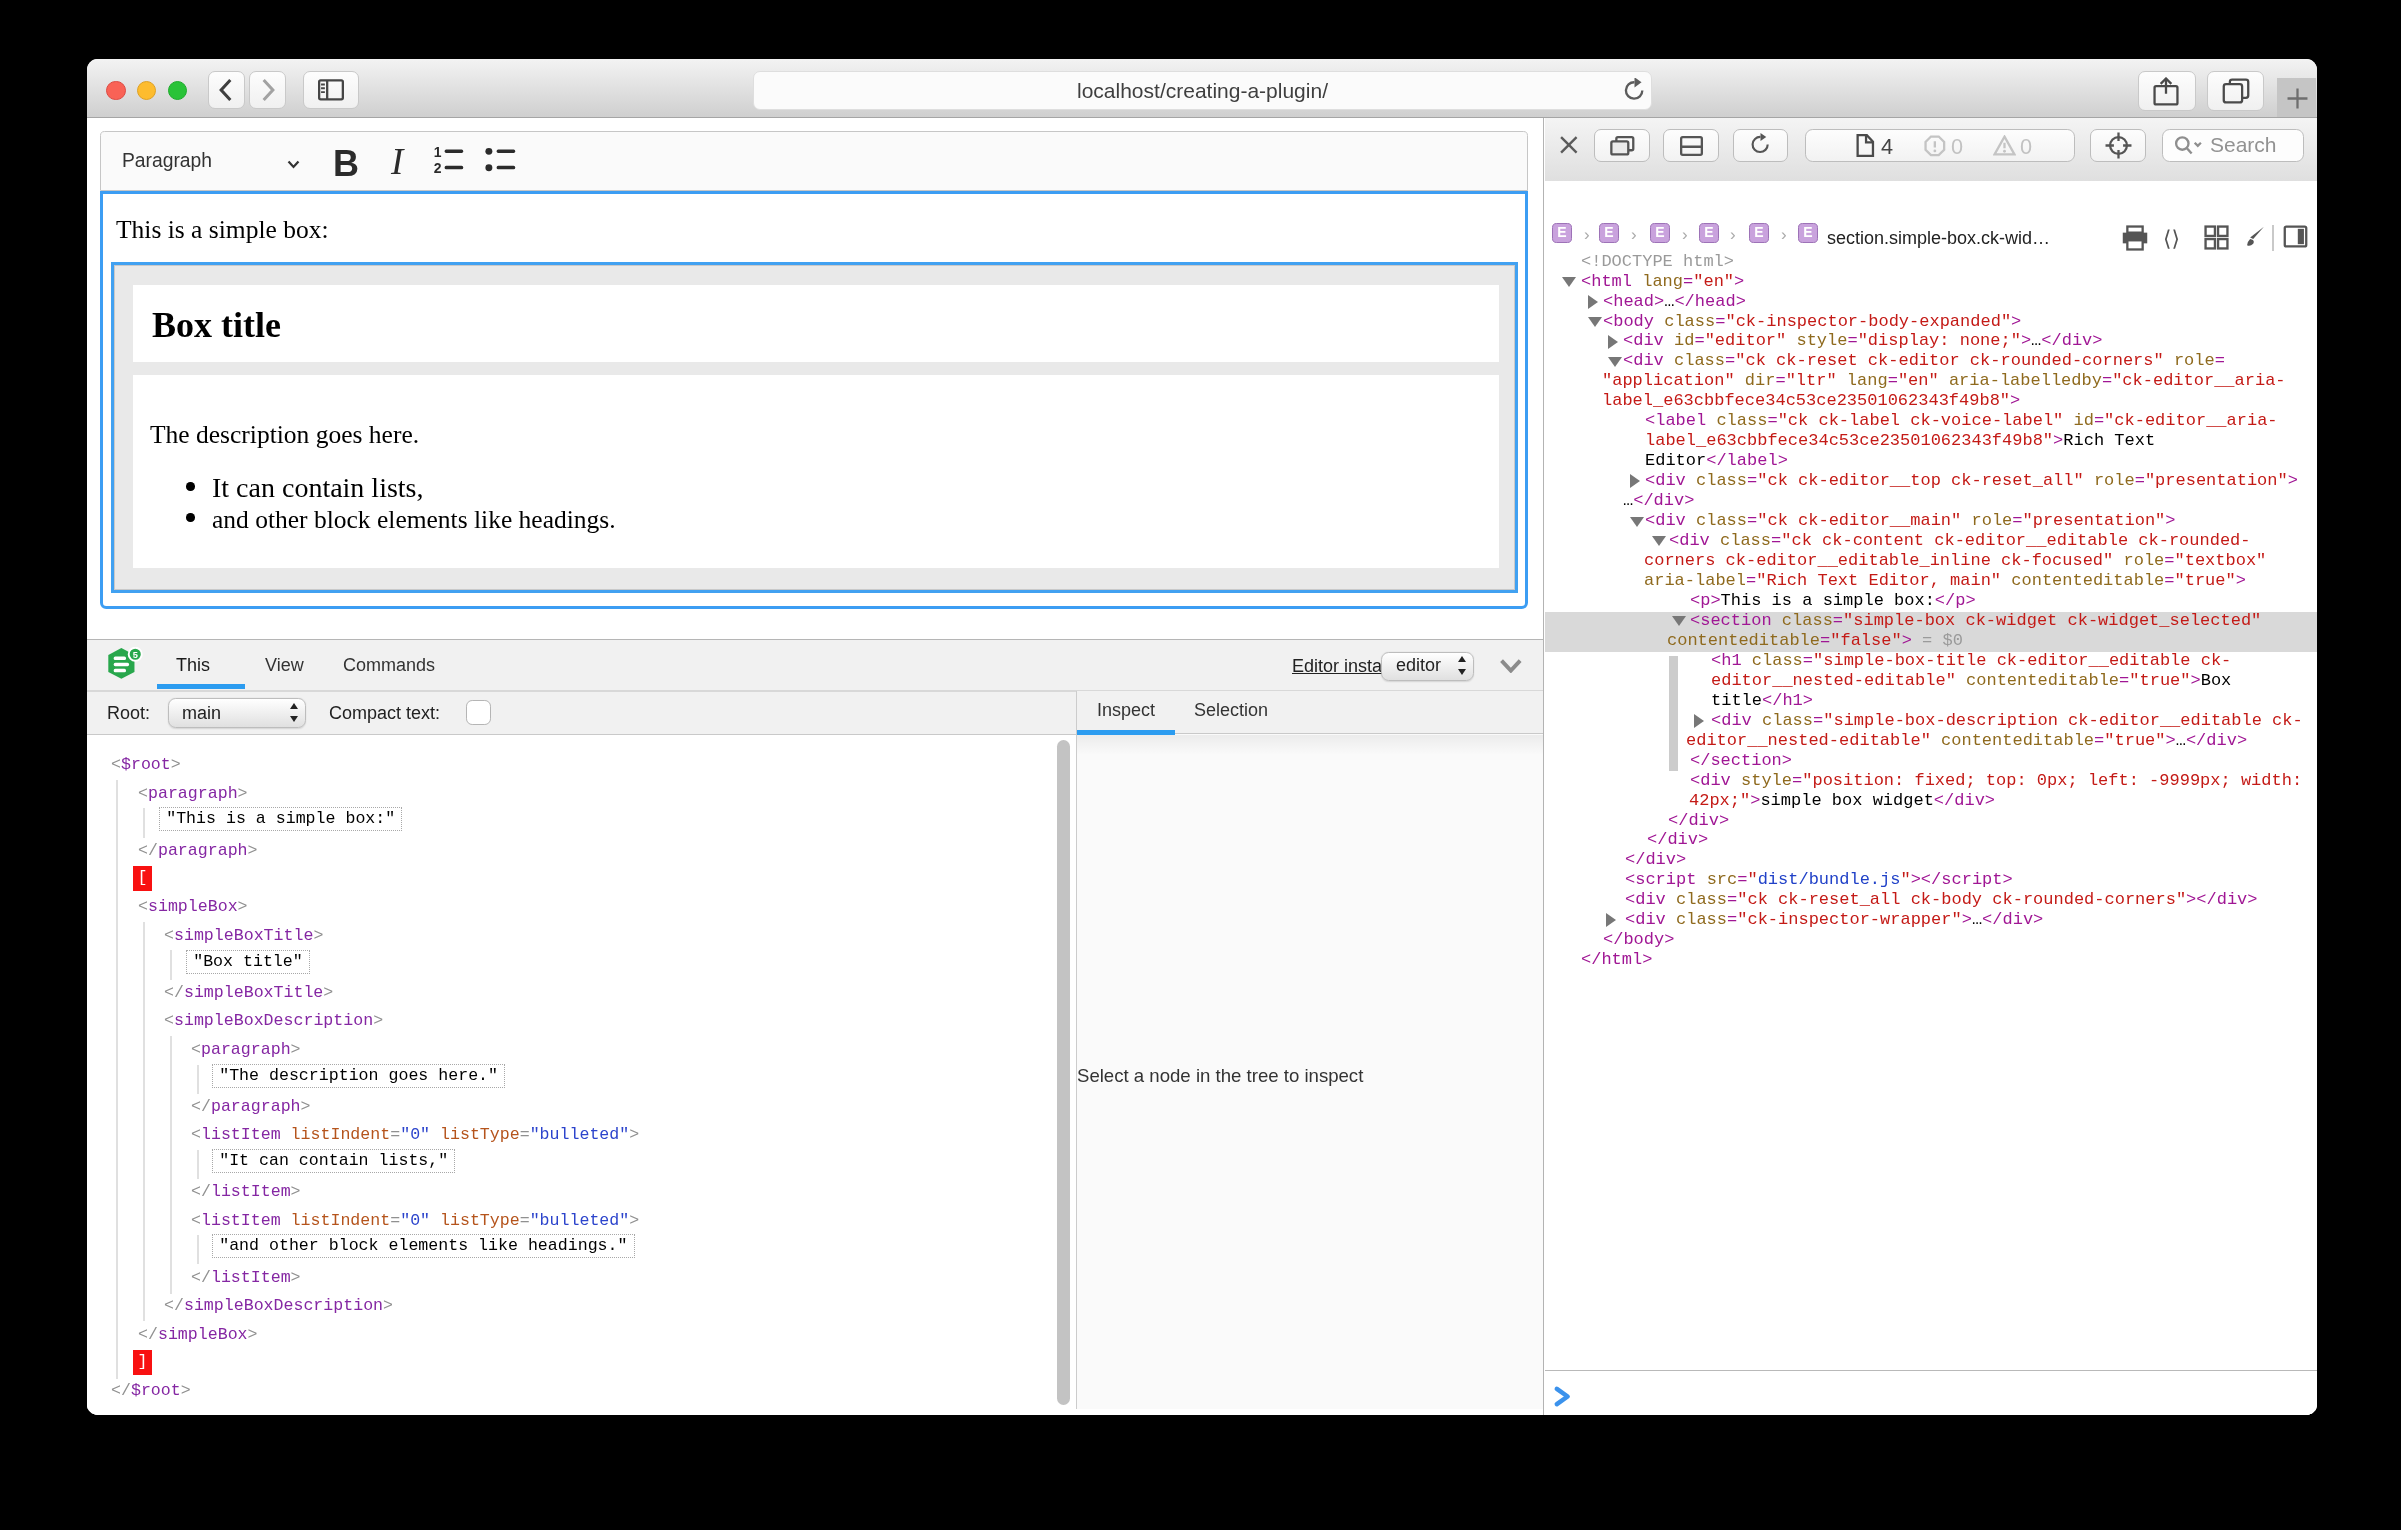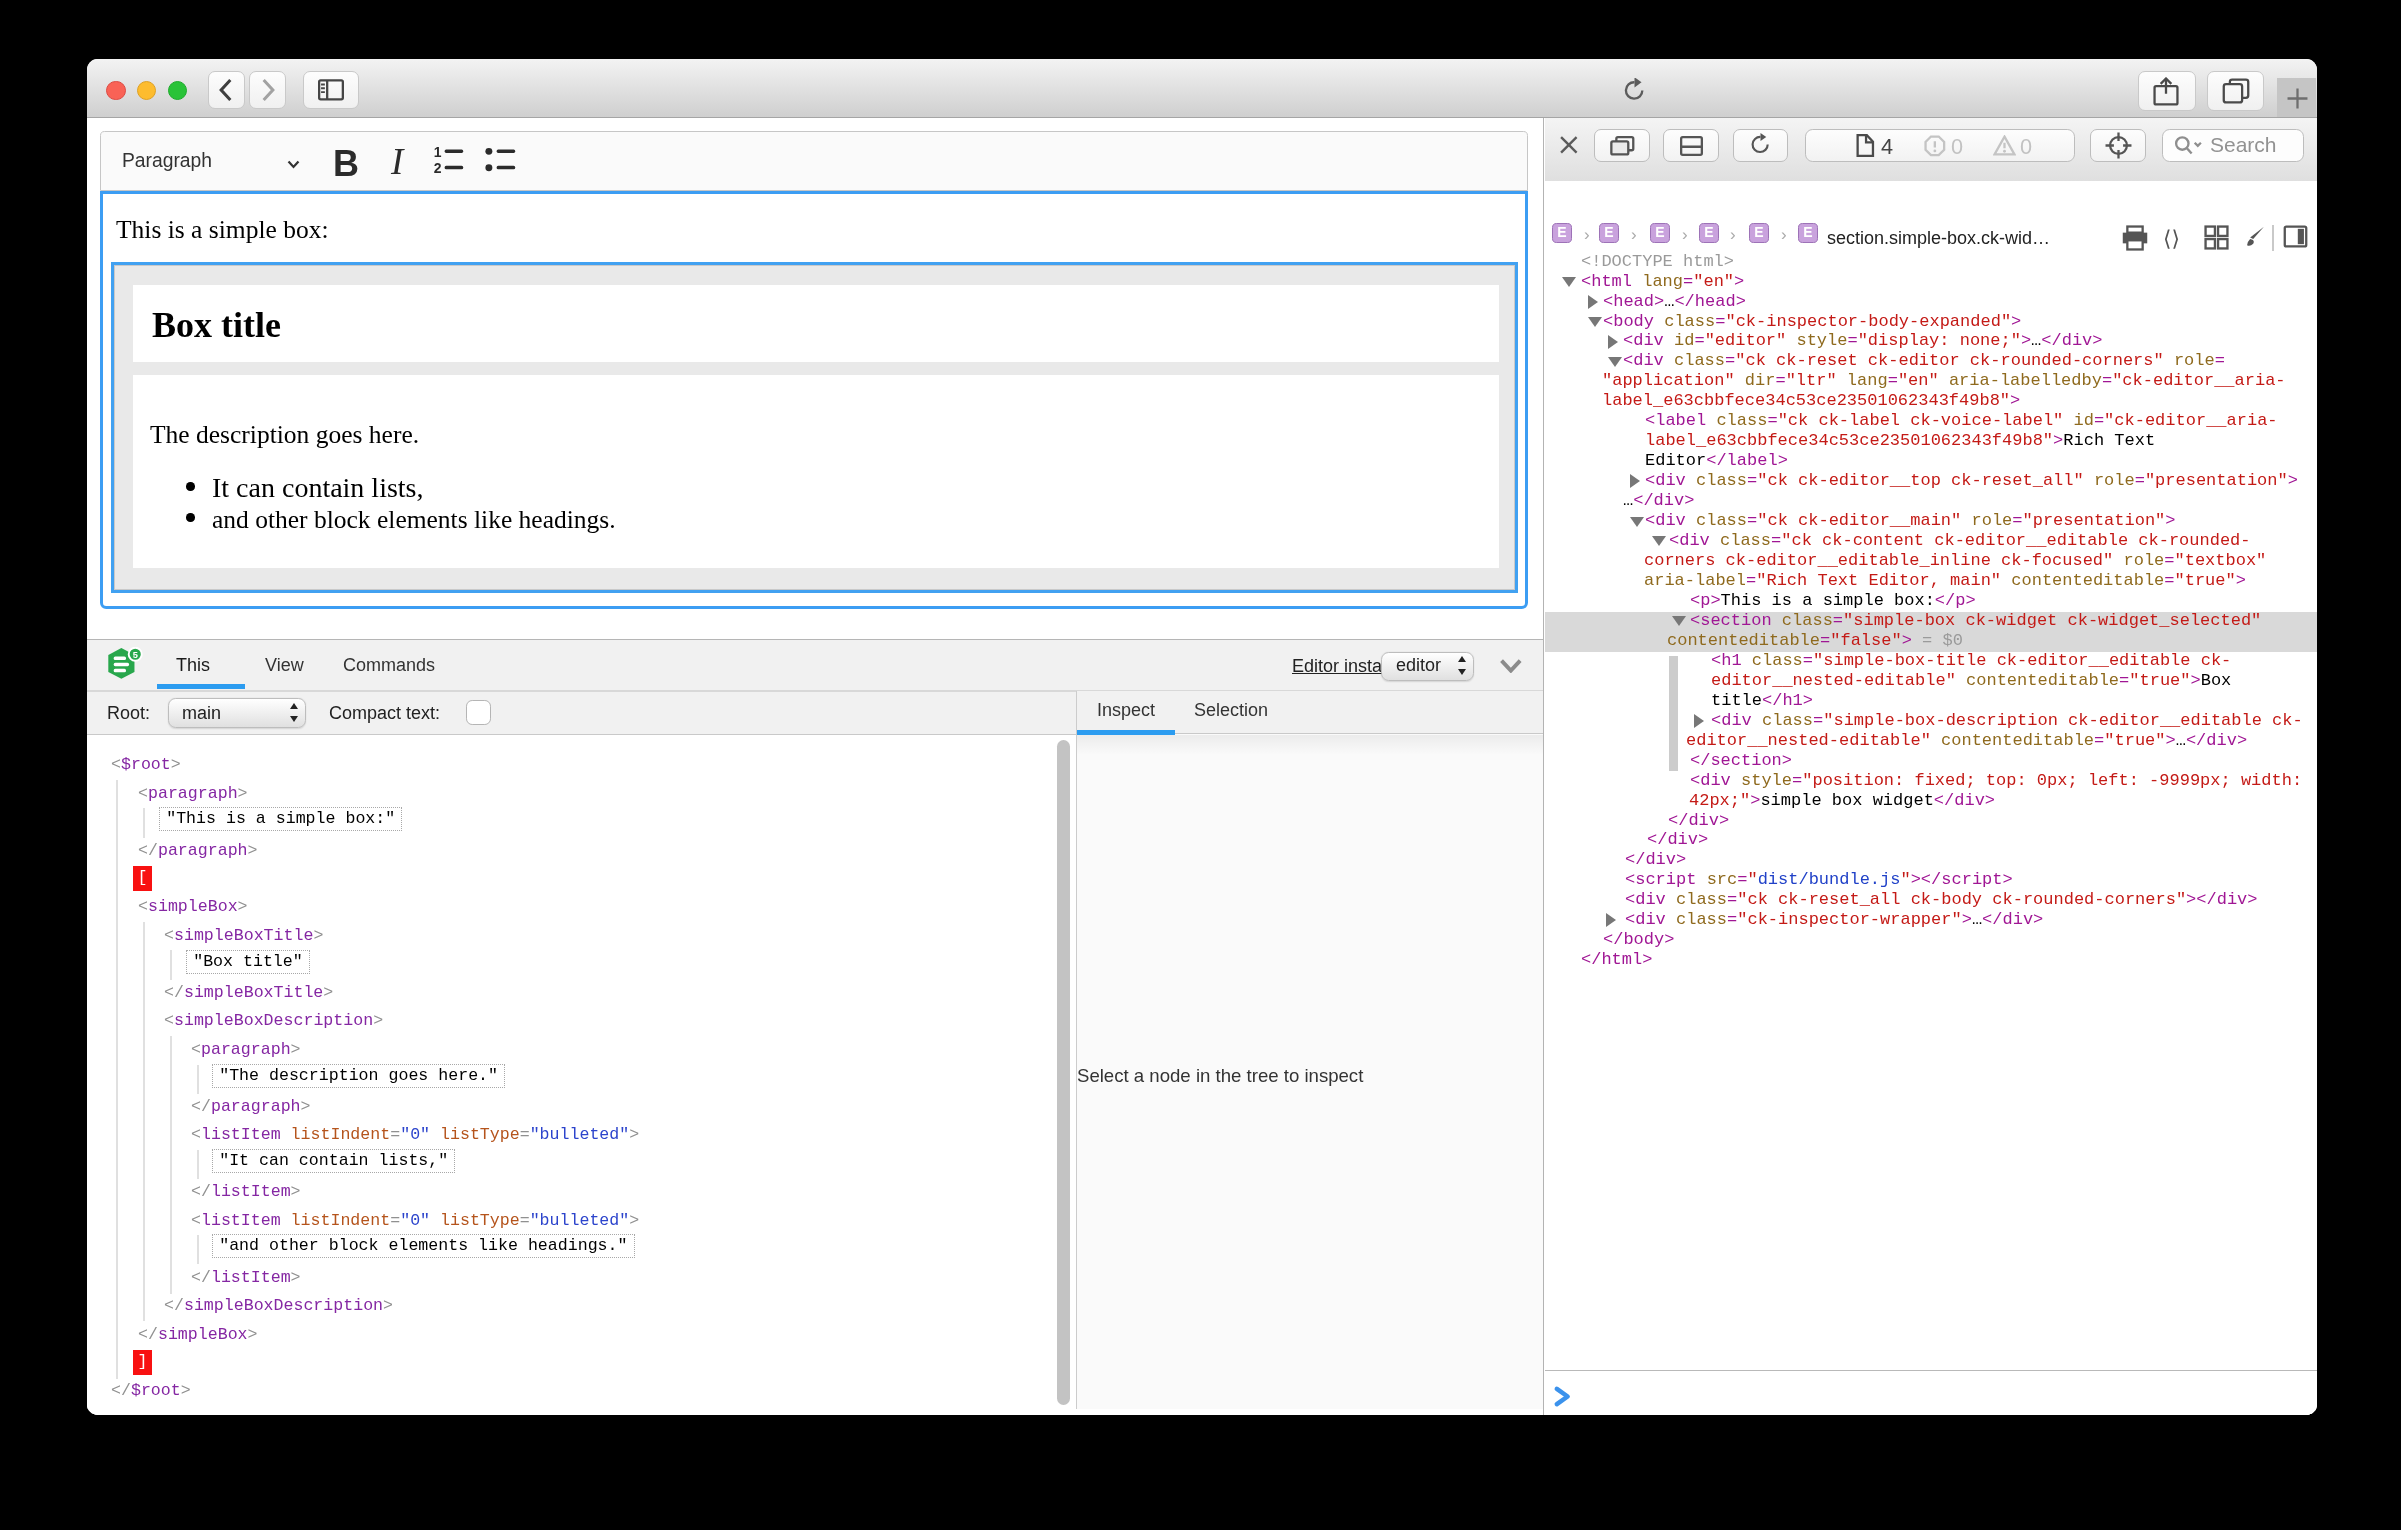--- a/index.html
+++ b/index.html
@@ -342,20 +342,23 @@
         <polyline points="10,4 22,17 10,30" fill="none" stroke="#a2a2a2" stroke-width="4"></polyline>
       </svg>
 <div class="tbtn" style="left:216px;width:56px;"></div>
 <svg class="abs" style="left:231px;top:20px;" width="26" height="21.7" viewBox="0 0 34 28">
         <rect x="1.5" y="1.5" width="31" height="25" rx="2" fill="none" stroke="#454545" stroke-width="3"></rect>
         <line x1="12" y1="2" x2="12" y2="26" stroke="#454545" stroke-width="3"></line>
         <line x1="4" y1="7" x2="9" y2="7" stroke="#454545" stroke-width="2.5"></line>
         <line x1="4" y1="12" x2="9" y2="12" stroke="#454545" stroke-width="2.5"></line>
         <line x1="4" y1="17" x2="9" y2="17" stroke="#454545" stroke-width="2.5"></line>
       </svg>
+<div id="urlbar">
+        <div id="urltext">localhost/creating-a-plugin/</div>
+      </div>
 <svg class="abs" style="left:1535px;top:19.3px;" width="25" height="25" viewBox="0 0 32 32">
         <path d="M 26 16 A 10.5 10.5 0 1 1 16 5.5" fill="none" stroke="#5c5c5c" stroke-width="3"></path>
         <polygon points="16,-1 16,12 25,5.5" fill="#5c5c5c"></polygon>
       </svg>
 <div class="tbtn" style="left:2051px;width:58px;height:40px;"></div>
 <svg class="abs" style="left:2066px;top:18px;" width="26" height="29" viewBox="0 0 34 38">
         <rect x="2" y="12" width="30" height="24" rx="2" fill="none" stroke="#4a4a4a" stroke-width="3"></rect>
         <line x1="17" y1="2" x2="17" y2="22" stroke="#4a4a4a" stroke-width="3"></line>
         <polyline points="10,9 17,2 24,9" fill="none" stroke="#4a4a4a" stroke-width="3"></polyline>
       </svg>

